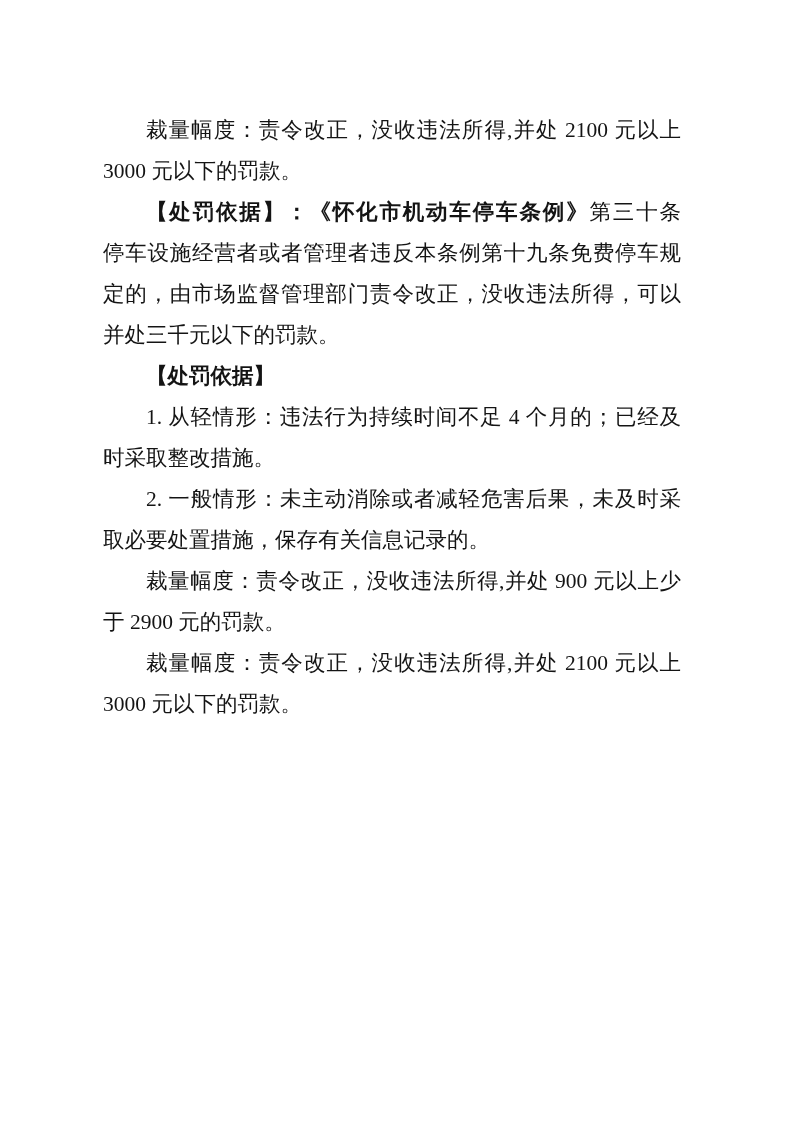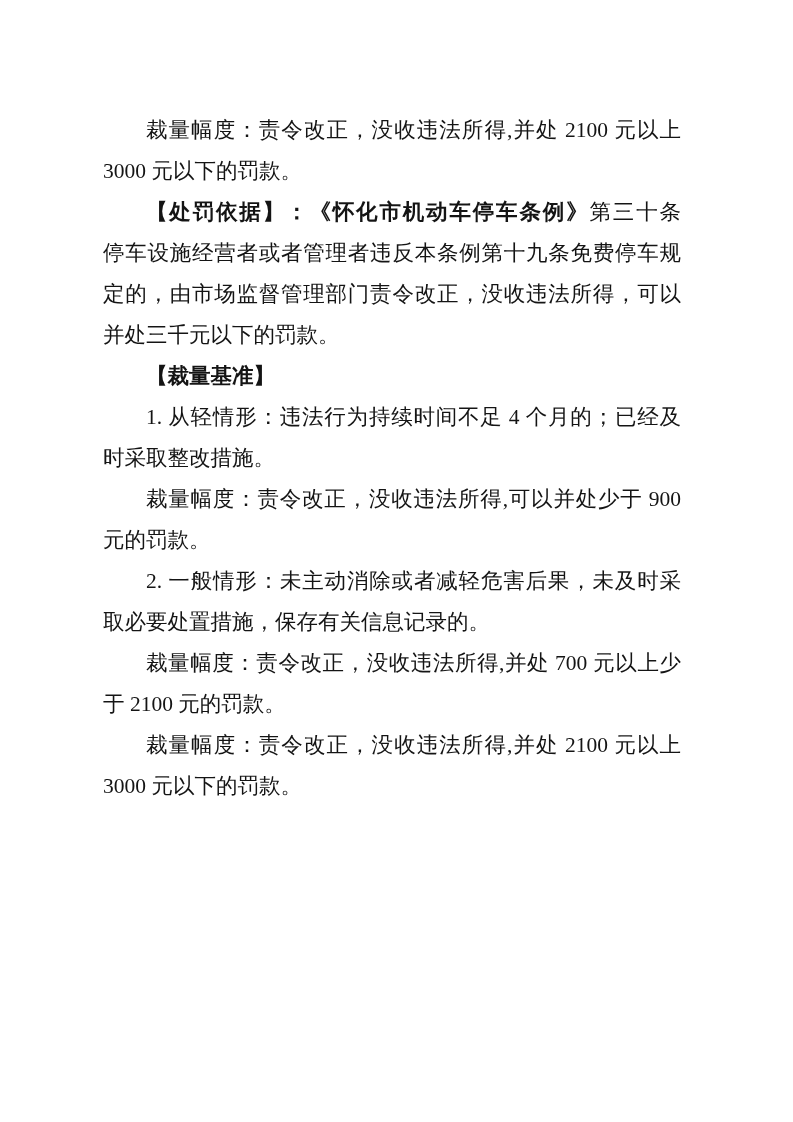--- a/index.html
+++ b/index.html
@@ -47,29 +47,28 @@
 <body>
 
 <div class="page">
   <main class="doc-body">
 
     <p class="para"><span class="bold-run"></span><span>裁量幅度：责令改正，没收违法所得,并处 2100 元以上 3000 元以下的罚款。</span></p>
 
 
     <p class="para"><span class="bold-run">【处罚依据】：《怀化市机动车停车条例》</span><span>第三十条　停车设施经营者或者管理者违反本条例第十九条免费停车规定的，由市场监督管理部门责令改正，没收违法所得，可以并处三千元以下的罚款。</span></p>
 
-    <p class="para"><span class="bold-run">【裁量基准】</span><span></span></p>
+    <p class="para"><span class="bold-run">【处罚依据】</span><span></span></p>
 
     <p class="para"><span class="bold-run"></span><span>1. 从轻情形：违法行为持续时间不足 4 个月的；已经及时采取整改措施。</span></p>
 
-    <p class="para"><span class="bold-run"></span><span>裁量幅度：责令改正，没收违法所得,可以并处少于 900 元的罚款。</span></p>
 
     <p class="para"><span class="bold-run"></span><span>2. 一般情形：未主动消除或者减轻危害后果，未及时采取必要处置措施，保存有关信息记录的。</span></p>
 
-    <p class="para"><span class="bold-run"></span><span>裁量幅度：责令改正，没收违法所得,并处 700 元以上少于 2100 元的罚款。</span></p>
+    <p class="para"><span class="bold-run"></span><span>裁量幅度：责令改正，没收违法所得,并处 900 元以上少于 2900 元的罚款。</span></p>
 
 
     <p class="para"><span class="bold-run"></span><span>裁量幅度：责令改正，没收违法所得,并处 2100 元以上 3000 元以下的罚款。</span></p>
 
   </main>
 
   <div class="page-number">— 5 —</div>
 </div>
 
 </body></html>

